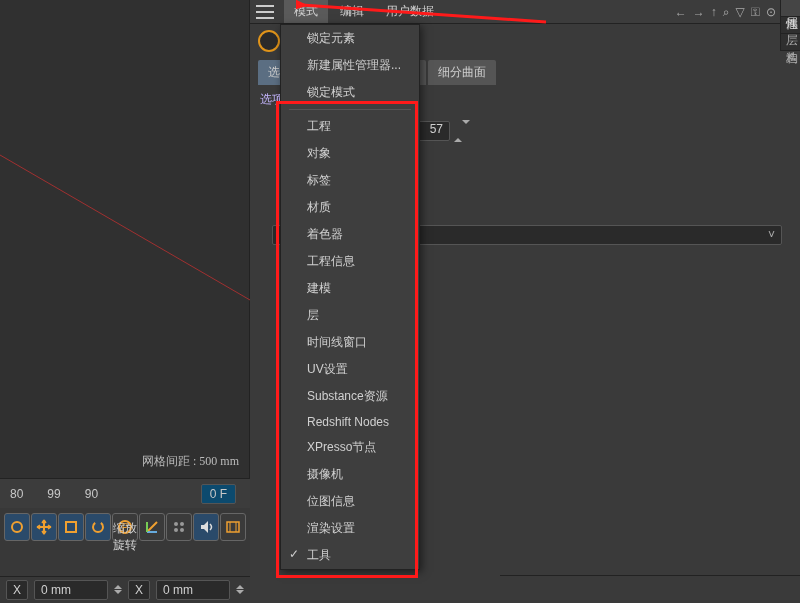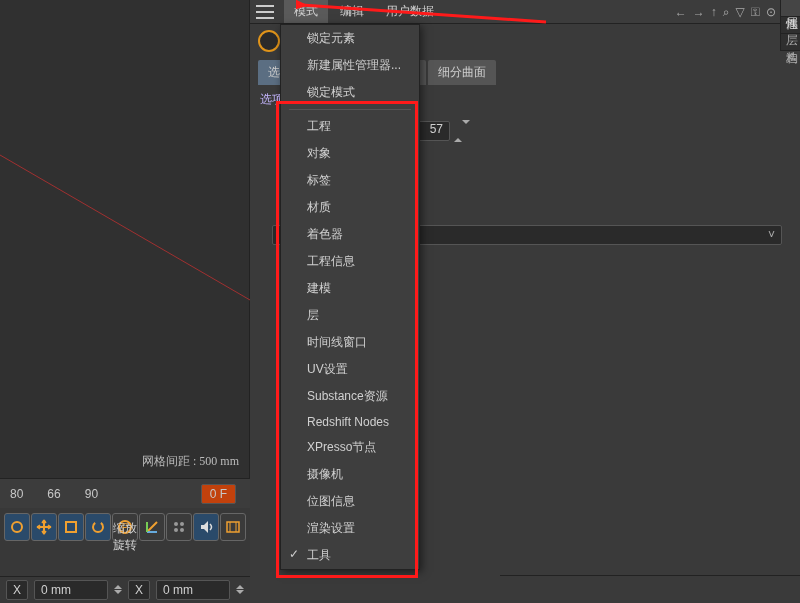--- a/index.html
+++ b/index.html
@@ -33,21 +33,21 @@
       left: 0; top: 478px;
       width: 250px; height: 30px;
       background: #3c3c3c;
       border-top: 1px solid #222;
       display: flex; align-items: center;
       gap: 24px; padding-left: 10px;
     }
     .ruler span { color: #c8c8c8; }
     .ruler .temp {
       margin-left: auto; margin-right: 14px;
-      background: #c2410c; padding: 2px 8px;
+      background: #0c4a6e; padding: 2px 8px;
       border: 1px solid #555; border-radius: 2px;
     }
     
     .icon-toolbar {
       position: absolute;
       left: 0; top: 510px;
       width: 250px; height: 34px;
       background: #383838;
       display: flex; align-items: center;
       padding: 2px 4px; gap: 1px;
@@ -212,21 +212,21 @@
 
 <div class="viewport">
   <svg width="250" height="478">
     <line x1="0" y1="155" x2="250" y2="300" stroke="#a03030" stroke-width="1"></line>
   </svg>
   <div class="viewport-grid-label">网格间距 : 500 mm</div>
 </div>
 
 <div class="ruler">
   <span>80</span>
-  <span>66</span>
+  <span>99</span>
   <span>90</span>
   <span class="temp">0 F</span>
 </div>
 
 <div class="icon-toolbar">
   <div class="tb-icon blue">
       <svg width="16" height="16">
         <circle cx="8" cy="8" r="5" fill="none" stroke="#f0a030" stroke-width="2"></circle>
       </svg>
     </div>

